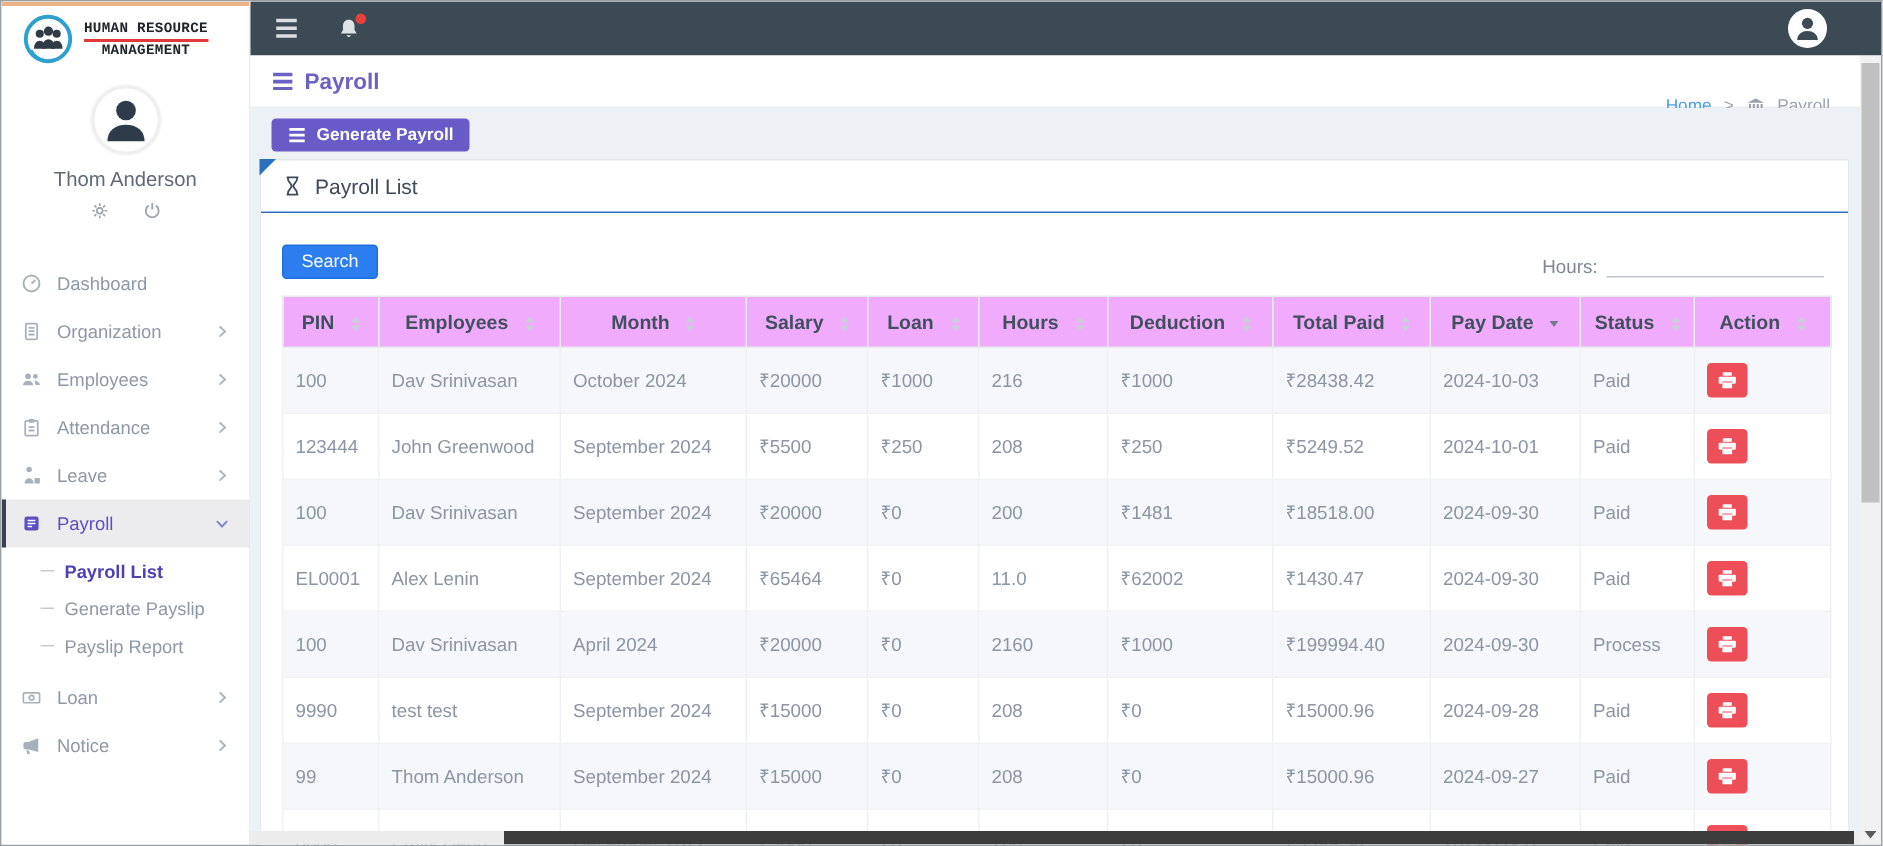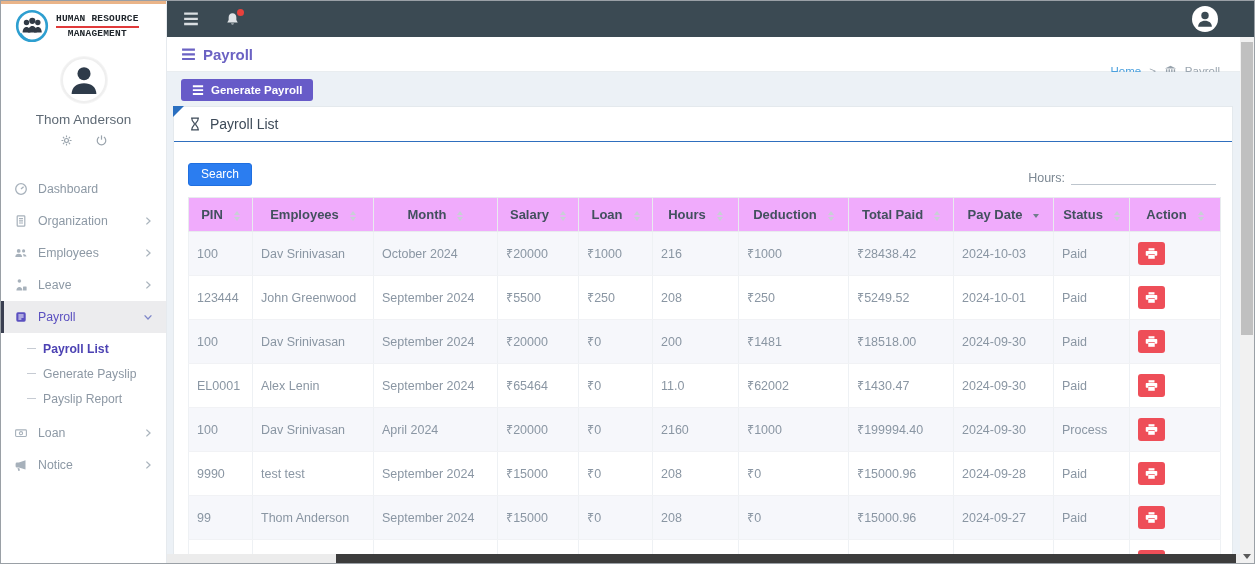--- a/index.html
+++ b/index.html
@@ -194,20 +194,35 @@
           </span>
           <span class="mi-label">Employees</span>
           <span class="mi-chev">
             <svg viewBox="0 0 10 10" fill="none" stroke="currentColor" stroke-width="1.3">
               <path d="M3.4 1.6L7 5 3.4 8.4"></path>
             </svg>
           </span>
         </div>
         <div class="mi">
           <span class="mi-icon">
+            <svg viewBox="0 0 14 14" fill="none" stroke="currentColor" stroke-width="1.2">
+              <rect x="2.8" y="2.6" width="8.4" height="9.8" rx="0.9"></rect>
+              <rect x="5.1" y="1.3" width="3.8" height="2.5" rx="0.6" fill="currentColor" stroke="none"></rect>
+              <path d="M5 6.8h4M5 9h4"></path>
+            </svg>
+          </span>
+          <span class="mi-label">Attendance</span>
+          <span class="mi-chev">
+            <svg viewBox="0 0 10 10" fill="none" stroke="currentColor" stroke-width="1.3">
+              <path d="M3.4 1.6L7 5 3.4 8.4"></path>
+            </svg>
+          </span>
+        </div>
+        <div class="mi">
+          <span class="mi-icon">
             <svg viewBox="0 0 14 14" fill="currentColor">
               <circle cx="5.4" cy="3" r="1.8"></circle>
               <path d="M2.4 12.4c0-2.2 1.3-3.5 3-3.5s3 1.3 3 3.5z"></path>
               <rect x="9" y="8.6" width="3.6" height="3.8" rx="0.5"></rect>
             </svg>
           </span>
           <span class="mi-label">Leave</span>
           <span class="mi-chev">
             <svg viewBox="0 0 10 10" fill="none" stroke="currentColor" stroke-width="1.3">
               <path d="M3.4 1.6L7 5 3.4 8.4"></path>

